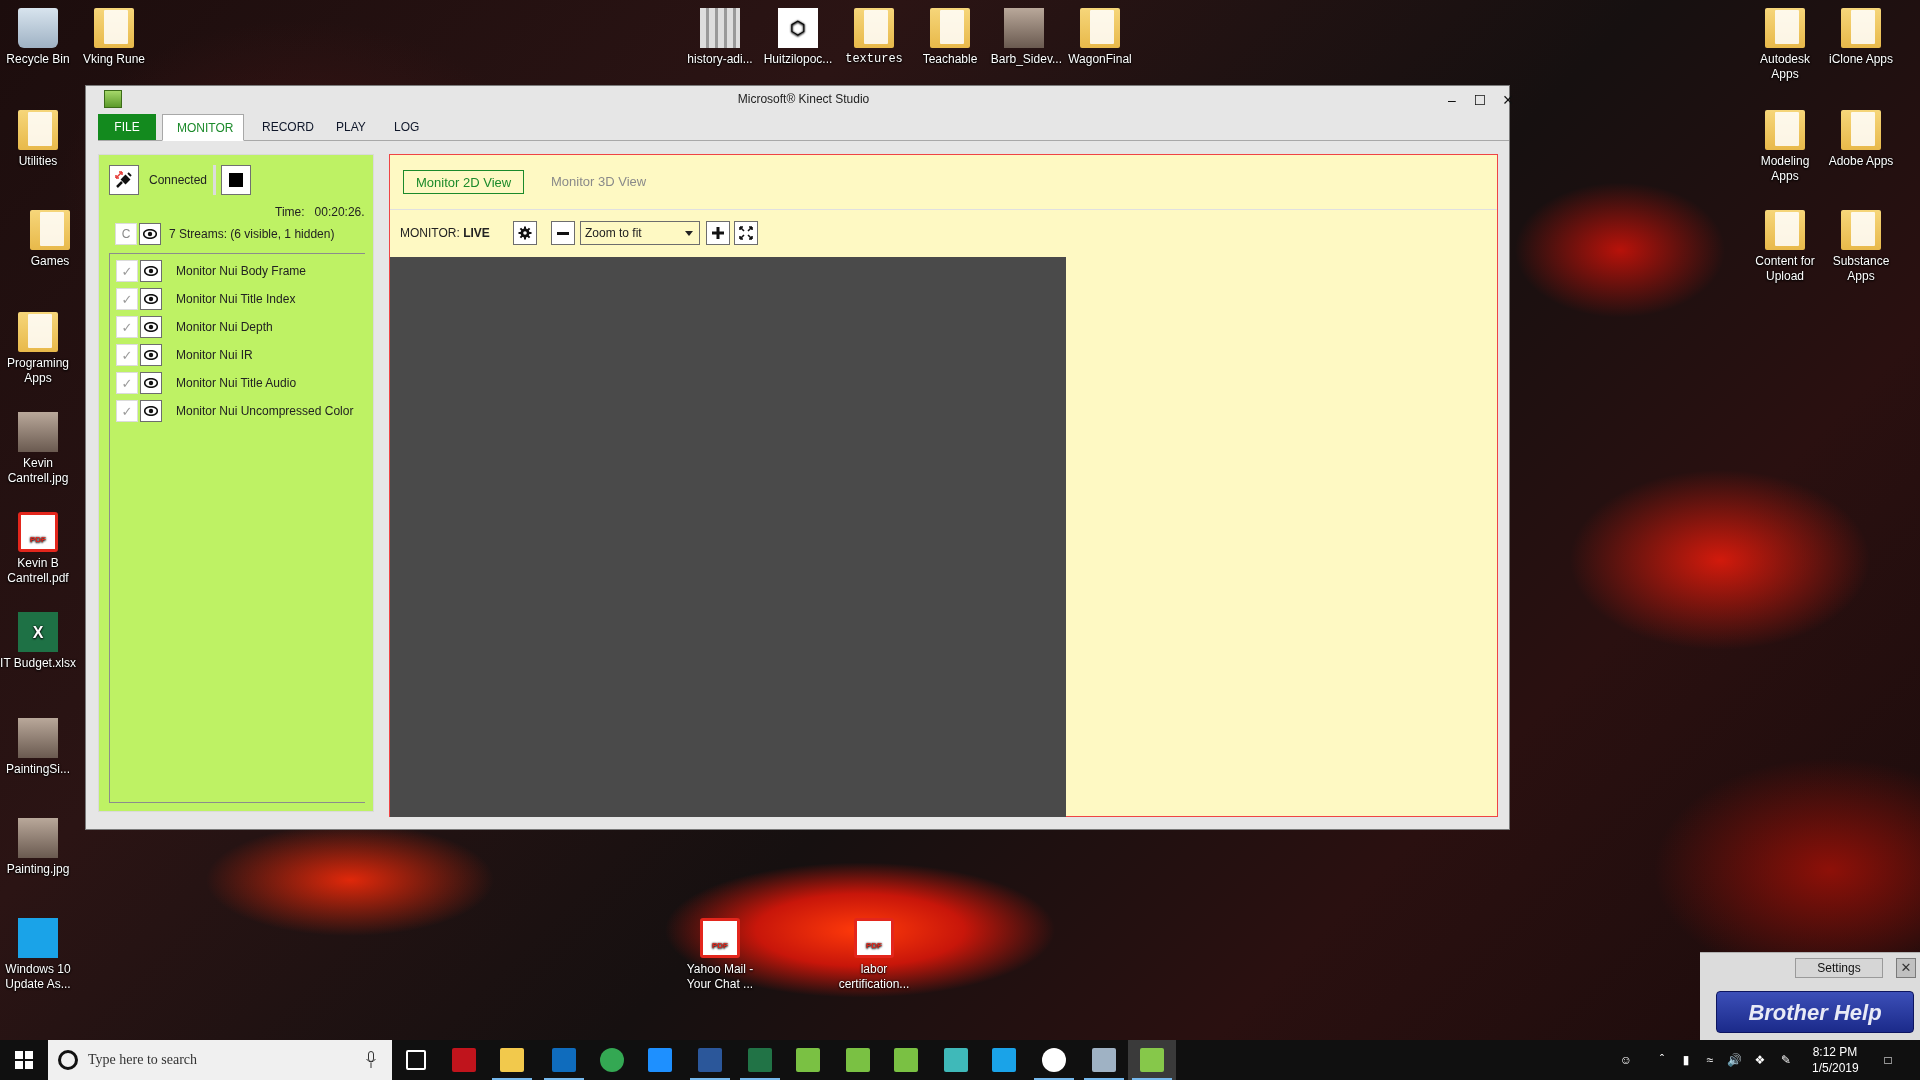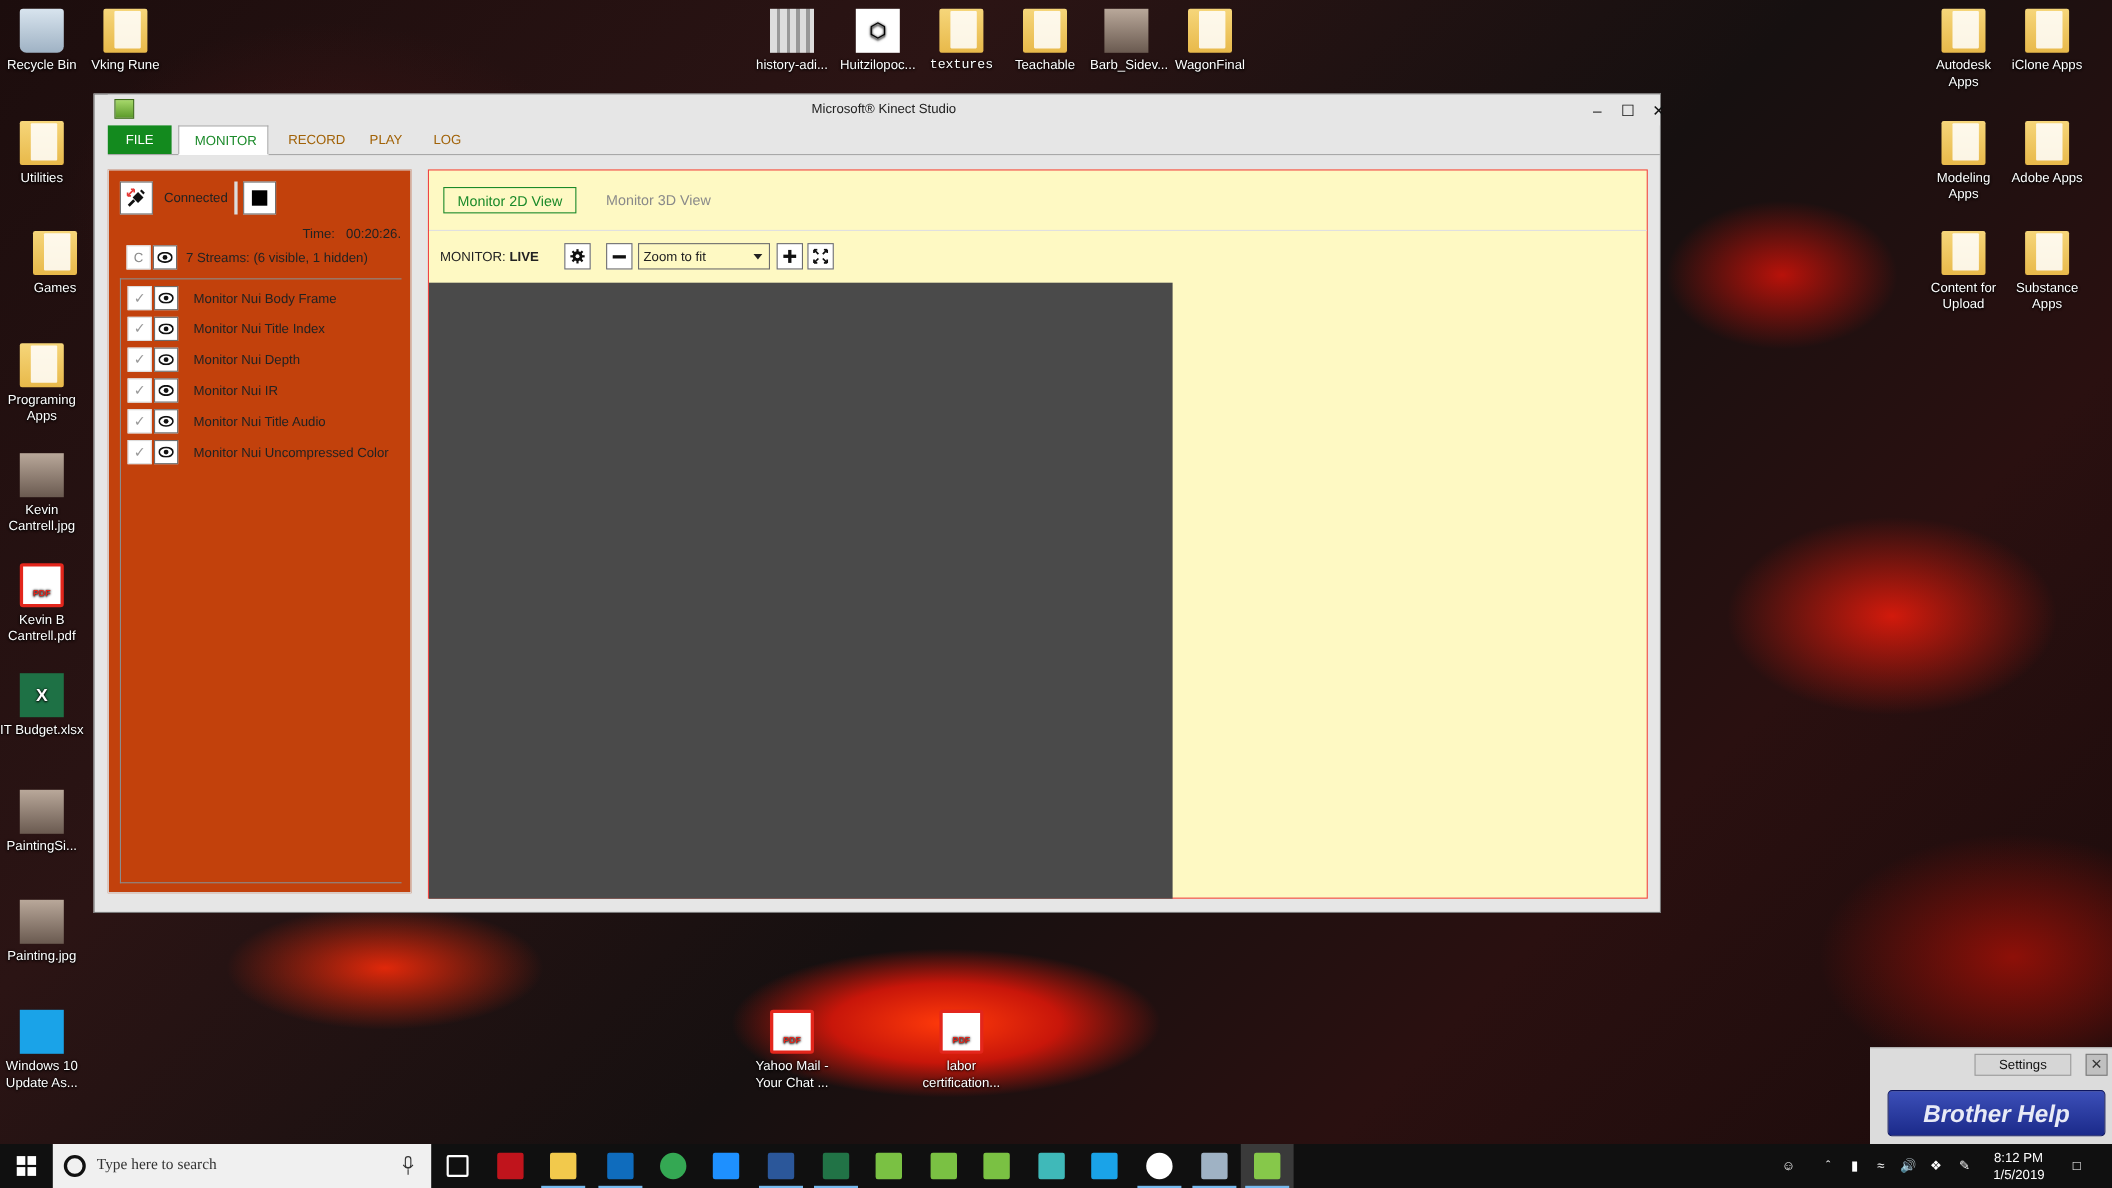--- a/index.html
+++ b/index.html
@@ -25,24 +25,24 @@
   .win{background:#1aa3e8;}
   .thumb{background:repeating-linear-gradient(90deg,#ddd 0 6px,#999 6px 9px);}
 
   
   .window{position:absolute;left:85px;top:85px;width:1425px;height:745px;background:#e6e6e6;border:1px solid #7a7a7a;box-sizing:border-box;padding-left:12px;}
   .titlebar{height:28px;background:#e6e6e6;position:relative;}
   .app-icon{position:absolute;left:6px;top:4px;width:18px;height:18px;background:linear-gradient(#a6d86a,#5c9a2a);border:1px solid #3c6c18;box-sizing:border-box;}
   .title{position:absolute;left:0;right:0;top:6px;text-align:center;font-size:12px;color:#222;}
   .winctl{position:absolute;top:2px;width:28px;height:24px;display:flex;align-items:center;justify-content:center;font-size:14px;color:#111;cursor:pointer;}
   .menubar{height:26px;position:relative;border-bottom:1px solid #a8a8a8;}
-  .menu-item{position:absolute;top:0;height:26px;line-height:26px;font-size:12px;color:#a16207;padding:0 14px;cursor:pointer;box-sizing:border-box;}
+  .menu-item{position:absolute;top:0;height:26px;line-height:26px;font-size:12px;color:#0f172a;padding:0 14px;cursor:pointer;box-sizing:border-box;}
   .menu-file{left:0;width:58px;background:#138a1e;color:#fff;text-align:center;}
   .menu-monitor{left:64px;width:82px;background:#fff;border:1px solid #a8a8a8;border-bottom:1px solid #fff;color:#1b8a2a;height:27px;text-align:center;}
-  .left-panel{position:absolute;left:12px;top:68px;width:276px;height:658px;background:#c2410c;border:1px solid #dadada;box-sizing:border-box;}
+  .left-panel{position:absolute;left:12px;top:68px;width:276px;height:658px;background:#bef264;border:1px solid #dadada;box-sizing:border-box;}
   .sqbtn{position:absolute;width:30px;height:30px;border:1px solid #707070;box-sizing:border-box;background:#fff;display:flex;align-items:center;justify-content:center;cursor:pointer;}
   .smallbtn{position:absolute;width:22px;height:22px;box-sizing:border-box;display:flex;align-items:center;justify-content:center;background:#fff;}
   .smallbtn.check{border:1px solid #dcdcdc;color:#9a9a9a;font-size:13px;}
   .smallbtn.eye{border:1px solid #6d6d6d;}
   .stream-list{position:absolute;left:10px;top:98px;width:256px;height:550px;border:1px solid #8c8c8c;border-right:none;box-sizing:border-box;}
   .stream-row{position:absolute;left:6px;height:22px;width:250px;}
   .stream-row .label{position:absolute;left:60px;top:4px;font-size:12px;color:#222;white-space:nowrap;}
   .main-panel{position:absolute;left:303px;top:68px;width:1109px;height:663px;background:#fef9c3;border:1px solid #ef4444;box-sizing:border-box;}
   .viewtab{position:absolute;top:15px;height:24px;line-height:24px;font-size:13px;padding:0 12px;cursor:pointer;box-sizing:border-box;}
   .viewtab.active{left:13px;border:1px solid #1b8a2a;color:#1b8a2a;}

